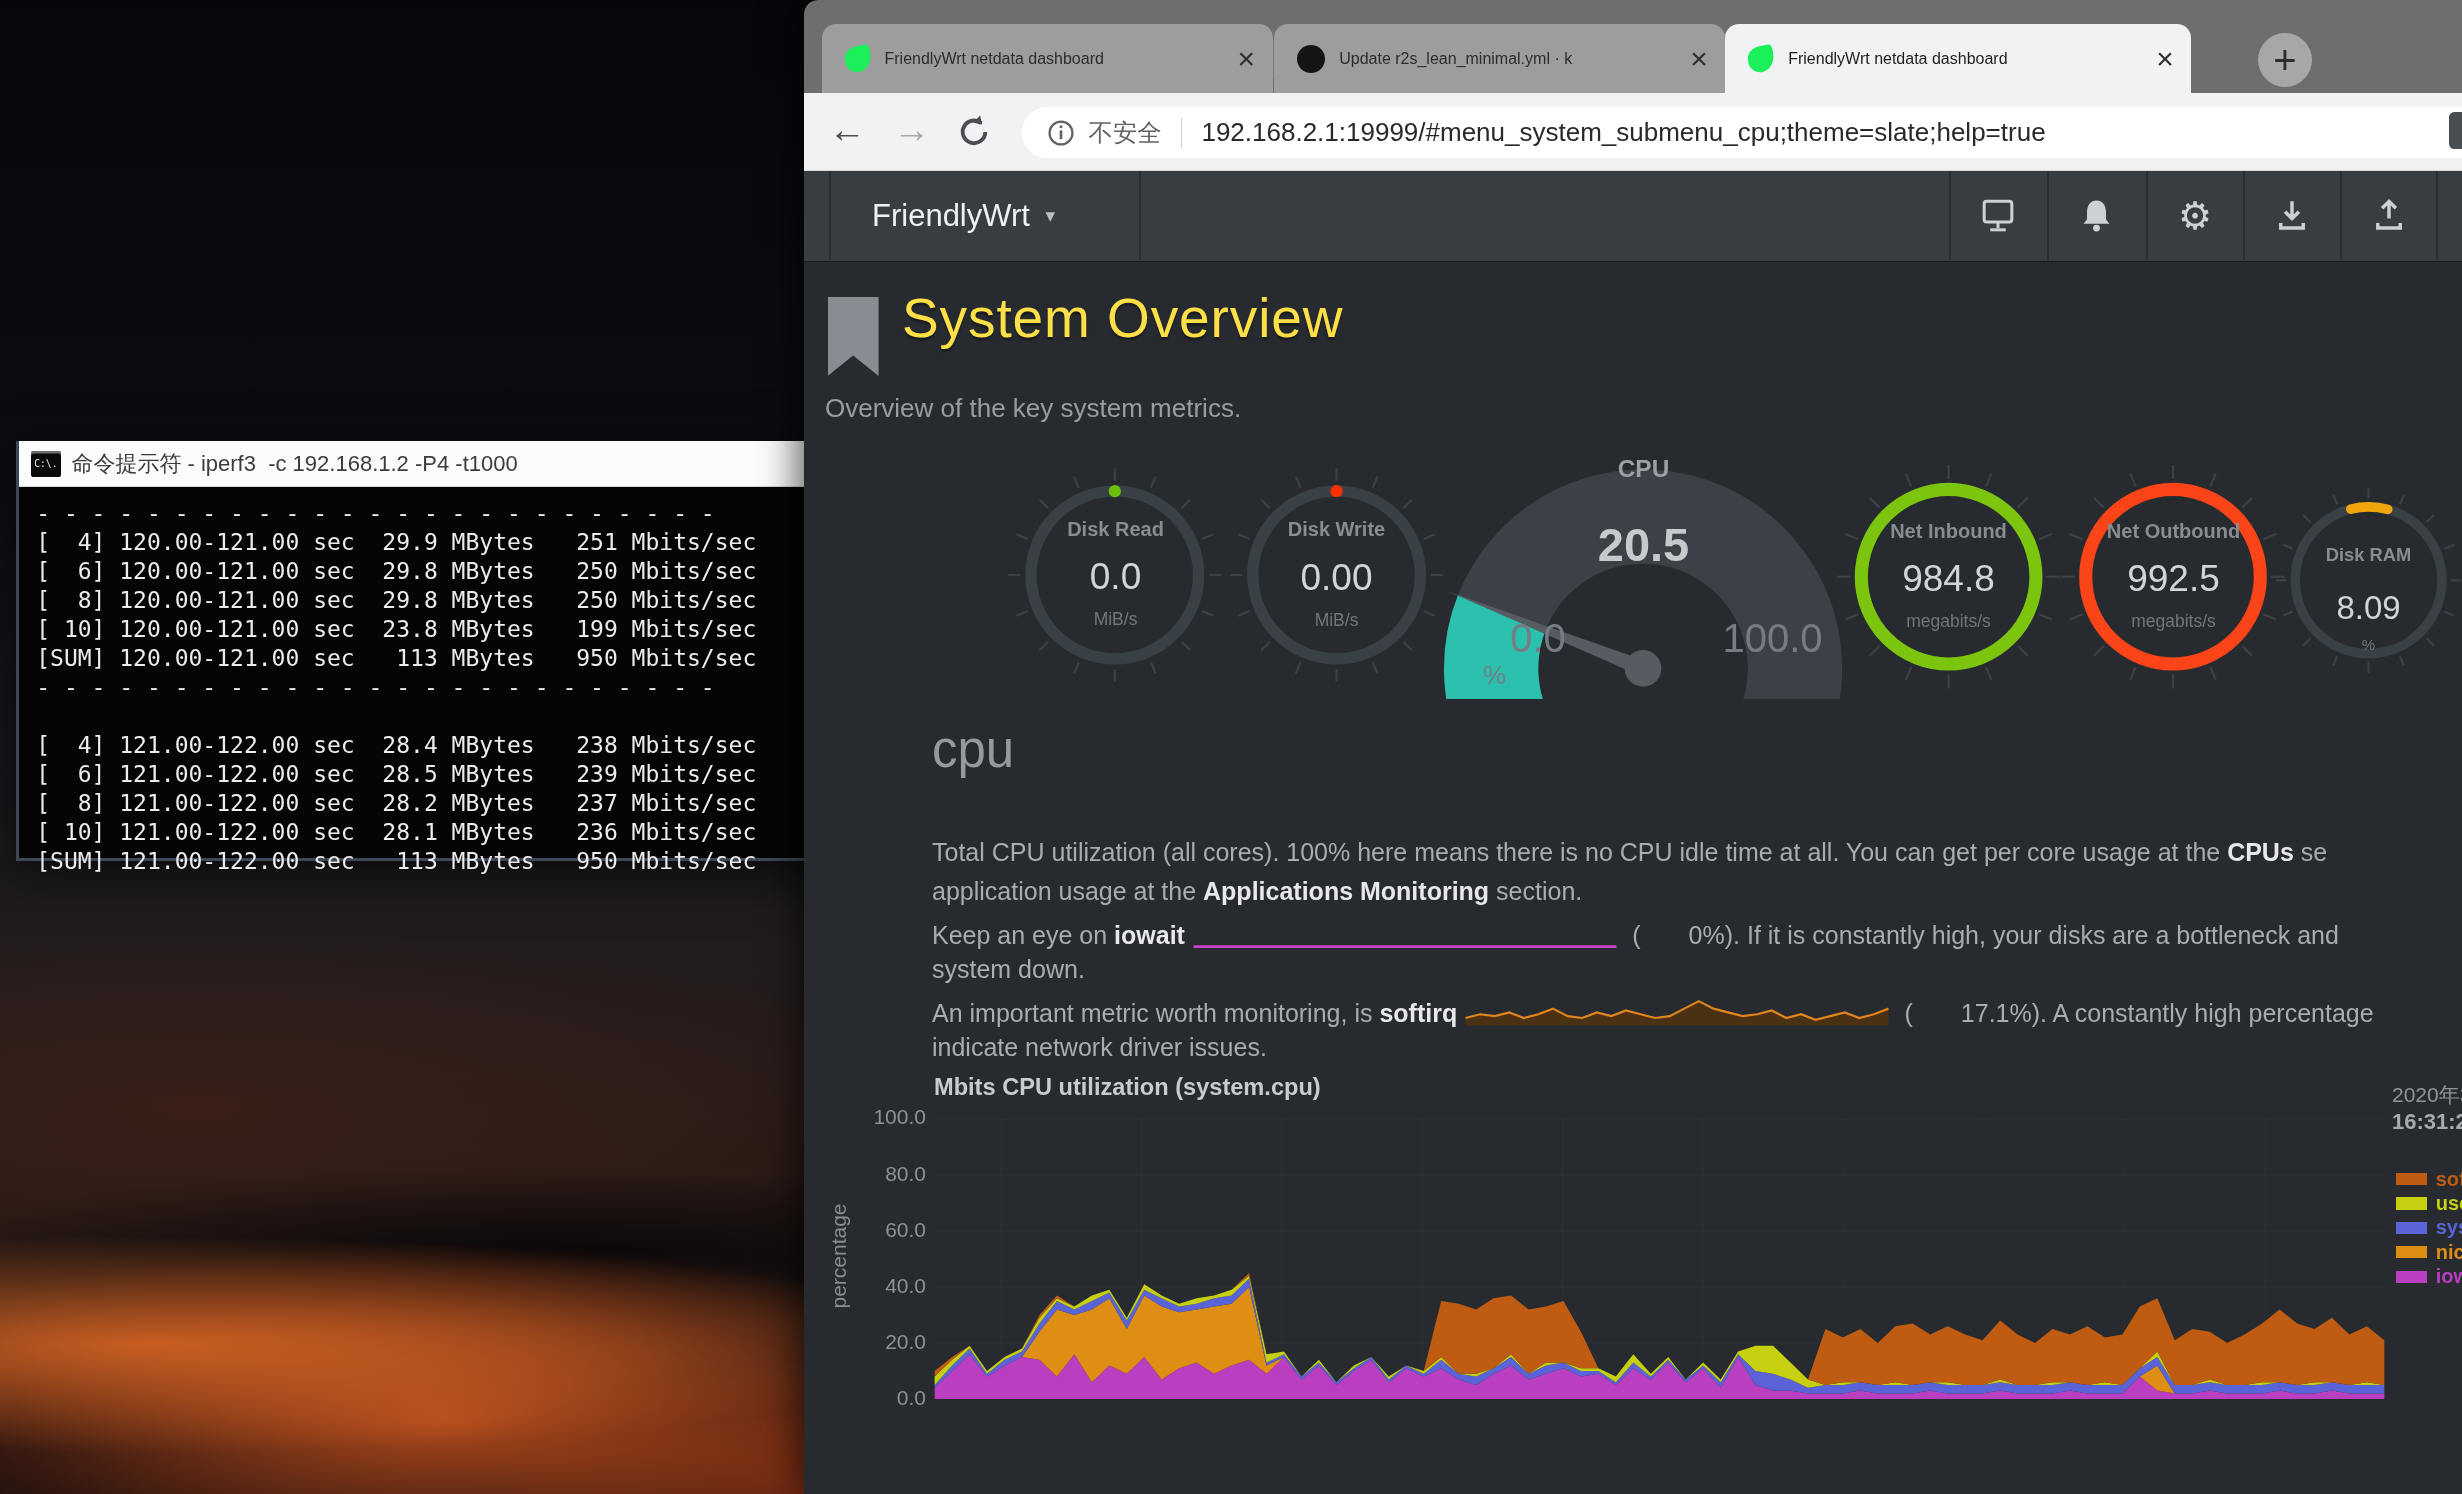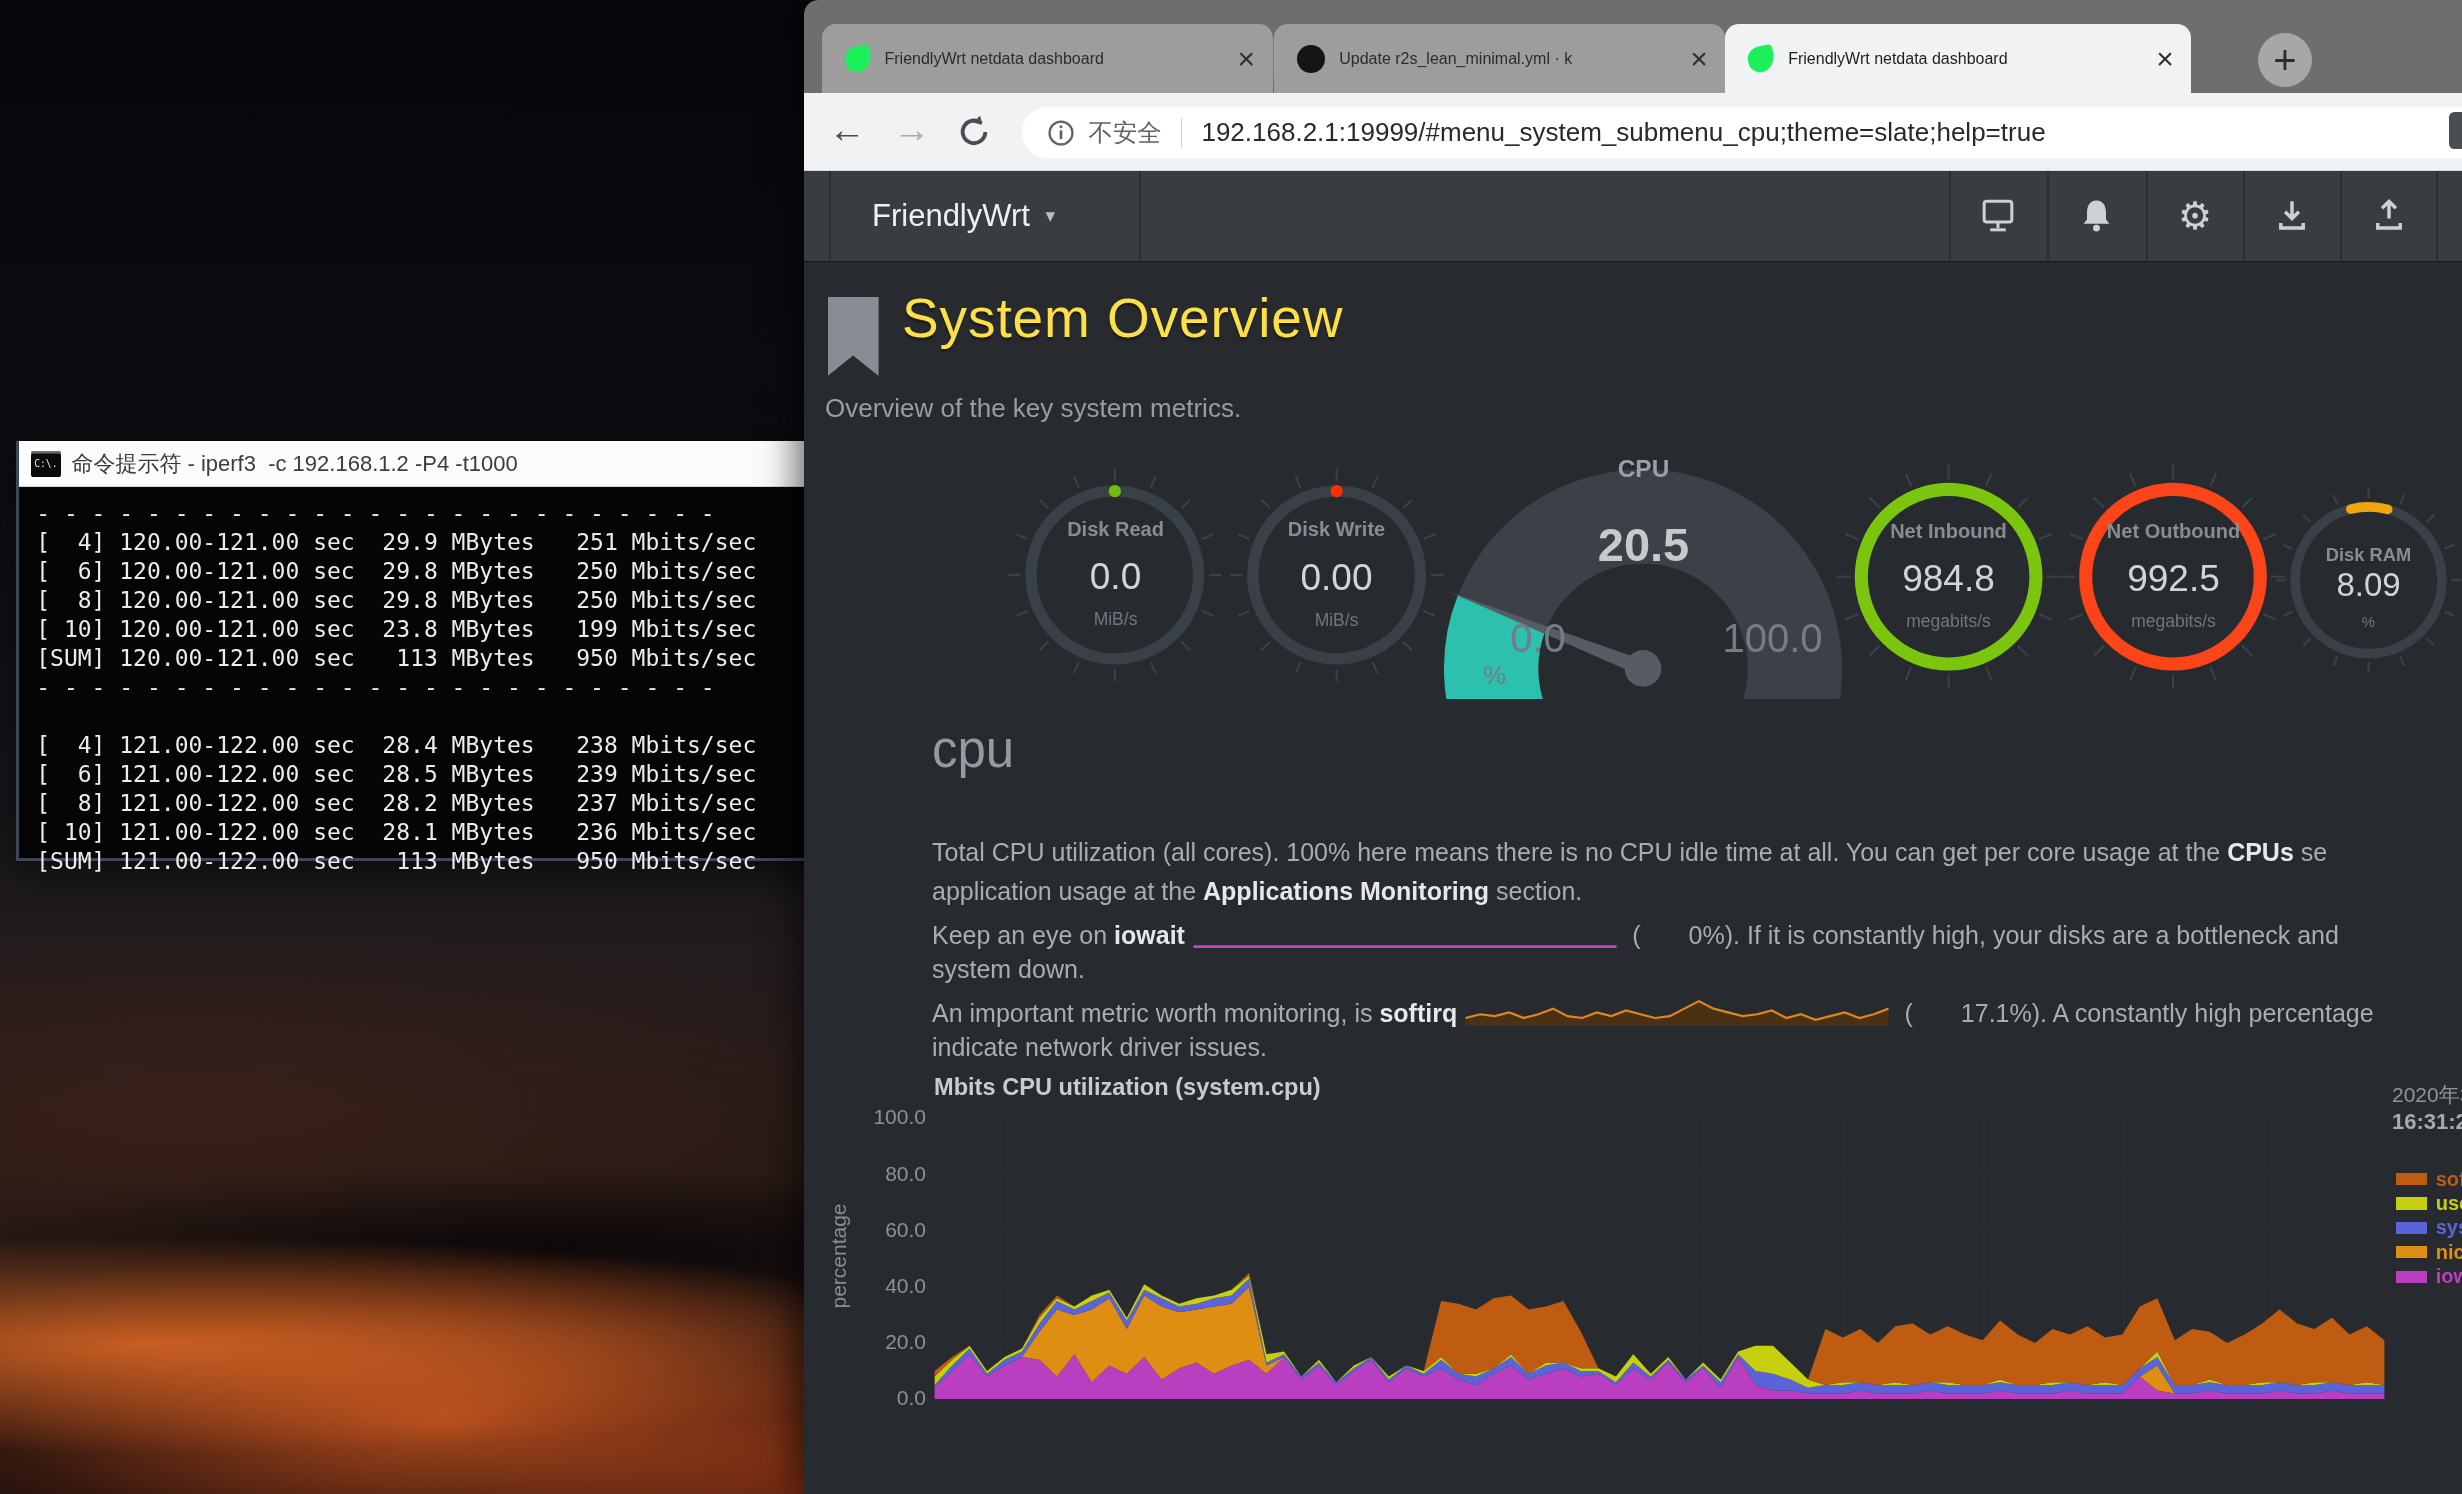--- a/index.html
+++ b/index.html
@@ -366,21 +366,21 @@
         <div class="gvalue" style="margin-top:15px;">984.8</div>
         <div class="gunit" style="margin-top:10.5px;">megabits/s</div>
       </div>
       <div class="gtxt" style="left:1282px; top:83px; width:175px;">
         <div class="glabel">Net Outbound</div>
         <div class="gvalue" style="margin-top:15px;">992.5</div>
         <div class="gunit" style="margin-top:10.5px;">megabits/s</div>
       </div>
       <div class="gtxt" style="left:1477px; top:107px; width:175px;">
         <div class="glabel sm">Disk RAM</div>
-        <div class="gvalue sm" style="margin-top:0;">8.09</div>
+        <div class="gvalue sm" style="margin-top:23px;">8.09</div>
         <div class="gunit sm" style="margin-top:8.7px;">%</div>
       </div>
     </div>
 
     <h2 class="cpu-heading">cpu</h2>
     <div class="para" id="para">
         <div class="pline"><span>Total CPU utilization (all cores). 100% here means there is no CPU idle time at all. You can get per core usage at the </span><span class="pbold">CPUs</span><span> se</span></div>
         <div class="pline"><span>application usage at the </span><span class="pbold">Applications Monitoring</span><span> section.</span></div>
         <div class="pline"><span>Keep an eye on </span><span class="pbold">iowait</span><svg width="430" height="35" class="spark" viewBox="0 0 492 40">
             <line x1="4" y1="35" x2="488" y2="35" stroke="#c743cc" stroke-width="3"></line>

